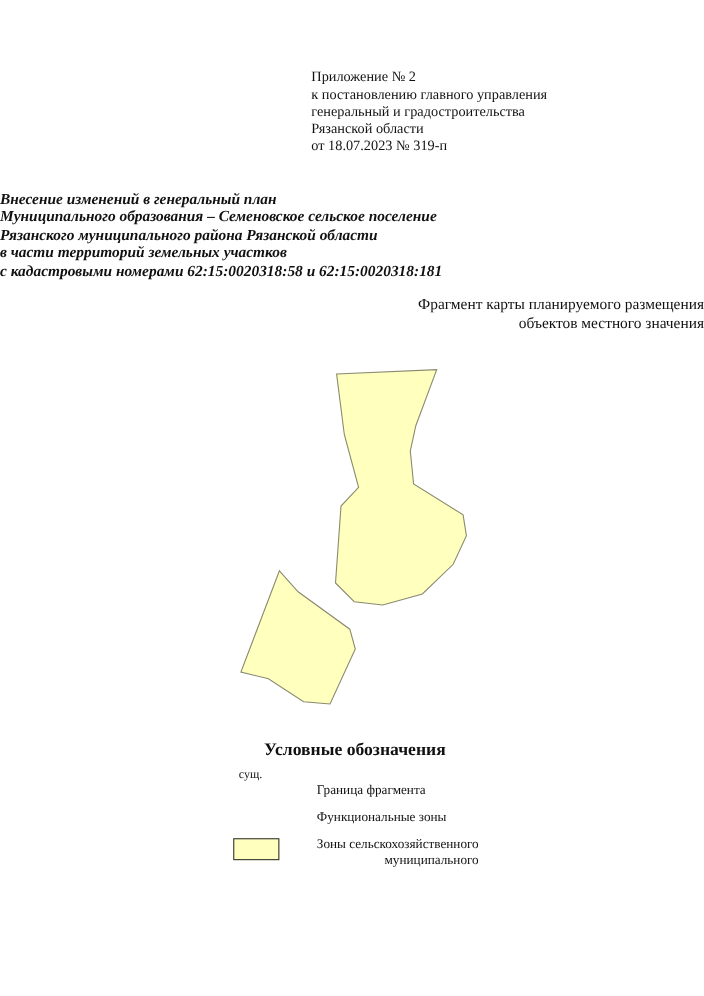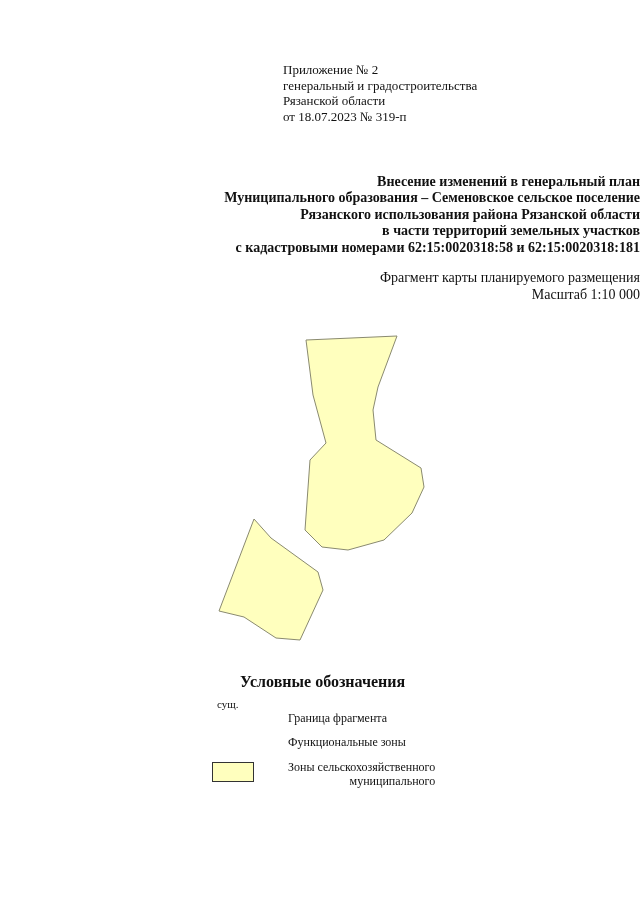--- a/index.html
+++ b/index.html
@@ -7,21 +7,21 @@
       width: 640px; height: 905px; position: relative; overflow: hidden;
       font-family: "Liberation Serif", "DejaVu Serif", serif; color: #111;
     }
     .appendix {
       position: absolute; right: 27px; top: 62px; width: 330px;
       text-align: left; font-size: 13px; line-height: 15.5px;
     }
     .appendix div { white-space: nowrap; }
     .title {
       position: absolute; left: 0; right: 0; top: 174px;
-      text-align: right; font-weight: bold; font-size: 14px; line-height: 16.4px;
+      text-align: left; font-weight: bold; font-size: 14px; line-height: 16.4px; font-style: italic;
     }
     .subtitle {
       position: absolute; left: 0; right: 0; top: 270px;
       text-align: right; font-size: 14px; line-height: 16.5px;
     }
     .map {
       position: absolute; left: 0; top: 0; width: 640px; height: 905px;
     }
     .legend-title {
       position: absolute; left: 240px; top: 673px; font-size: 16px; font-weight: bold;
@@ -35,36 +35,37 @@
     .swatch {
       position: absolute; left: 212px; top: 762px; width: 40px; height: 18px;
       background: #ffffbe; border: 1.5px solid #333;
     }
   </style>
 </head>
 <body>
 
 <div class="appendix">
   <div>Приложение № 2</div>
+  <div>к постановлению главного управления</div>
   <div>генеральный и градостроительства</div>
   <div>Рязанской области</div>
   <div>от 18.07.2023 № 319-п</div>
 </div>
 
 <div class="title">
   <div>Внесение изменений в генеральный план</div>
   <div>Муниципального образования – Семеновское сельское поселение</div>
-  <div>Рязанского использования района Рязанской области</div>
+  <div>Рязанского муниципального района Рязанской области</div>
   <div>в части территорий земельных участков</div>
   <div>с кадастровыми номерами 62:15:0020318:58 и 62:15:0020318:181</div>
 </div>
 
 <div class="subtitle">
   <div>Фрагмент карты планируемого размещения</div>
-  <div>Масштаб 1:10 000</div>
+  <div>объектов местного значения</div>
 </div>
 
 <svg class="map" viewBox="0 0 640 905" width="640" height="905">
   <polygon id="p0" fill="#ffffbe" stroke="#8a8a70" stroke-width="1" points="306,340 397,336 378,387 373,410 376,440 421,468 424,487 412,513 384,540 348,550 322,547 305,530 310,460 326,443 313,395"></polygon>
   <polygon id="p1" fill="#ffffbe" stroke="#8a8a70" stroke-width="1" points="254,519 271,538 318,572 323,590 300,640 276,638 244,617 219,611"></polygon>
 </svg>
 
 <div class="legend-title">Условные обозначения</div>
 <div class="legend-label" style="left:217px; top:698px;">сущ.</div>
 <div class="legend-item" style="top:711px;">Граница фрагмента</div>

